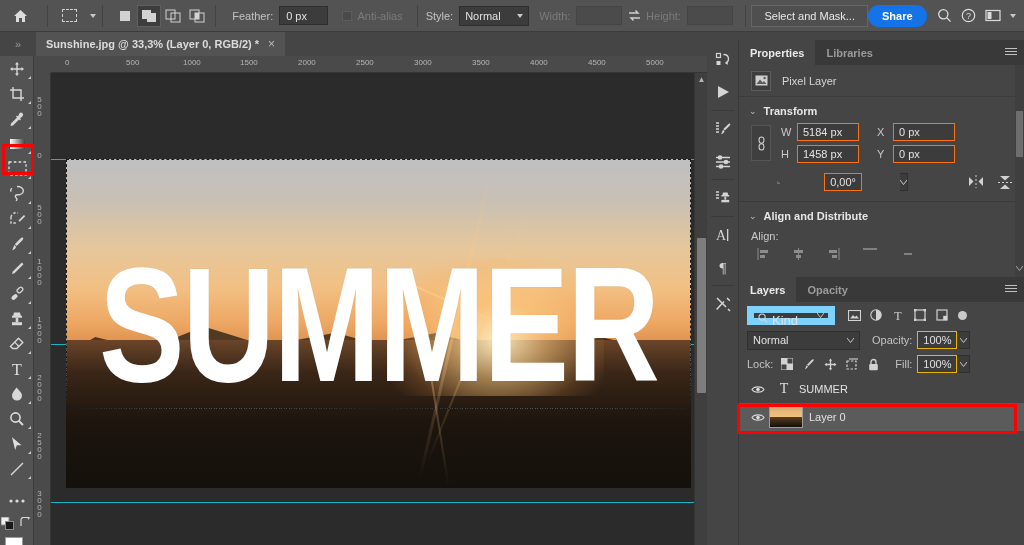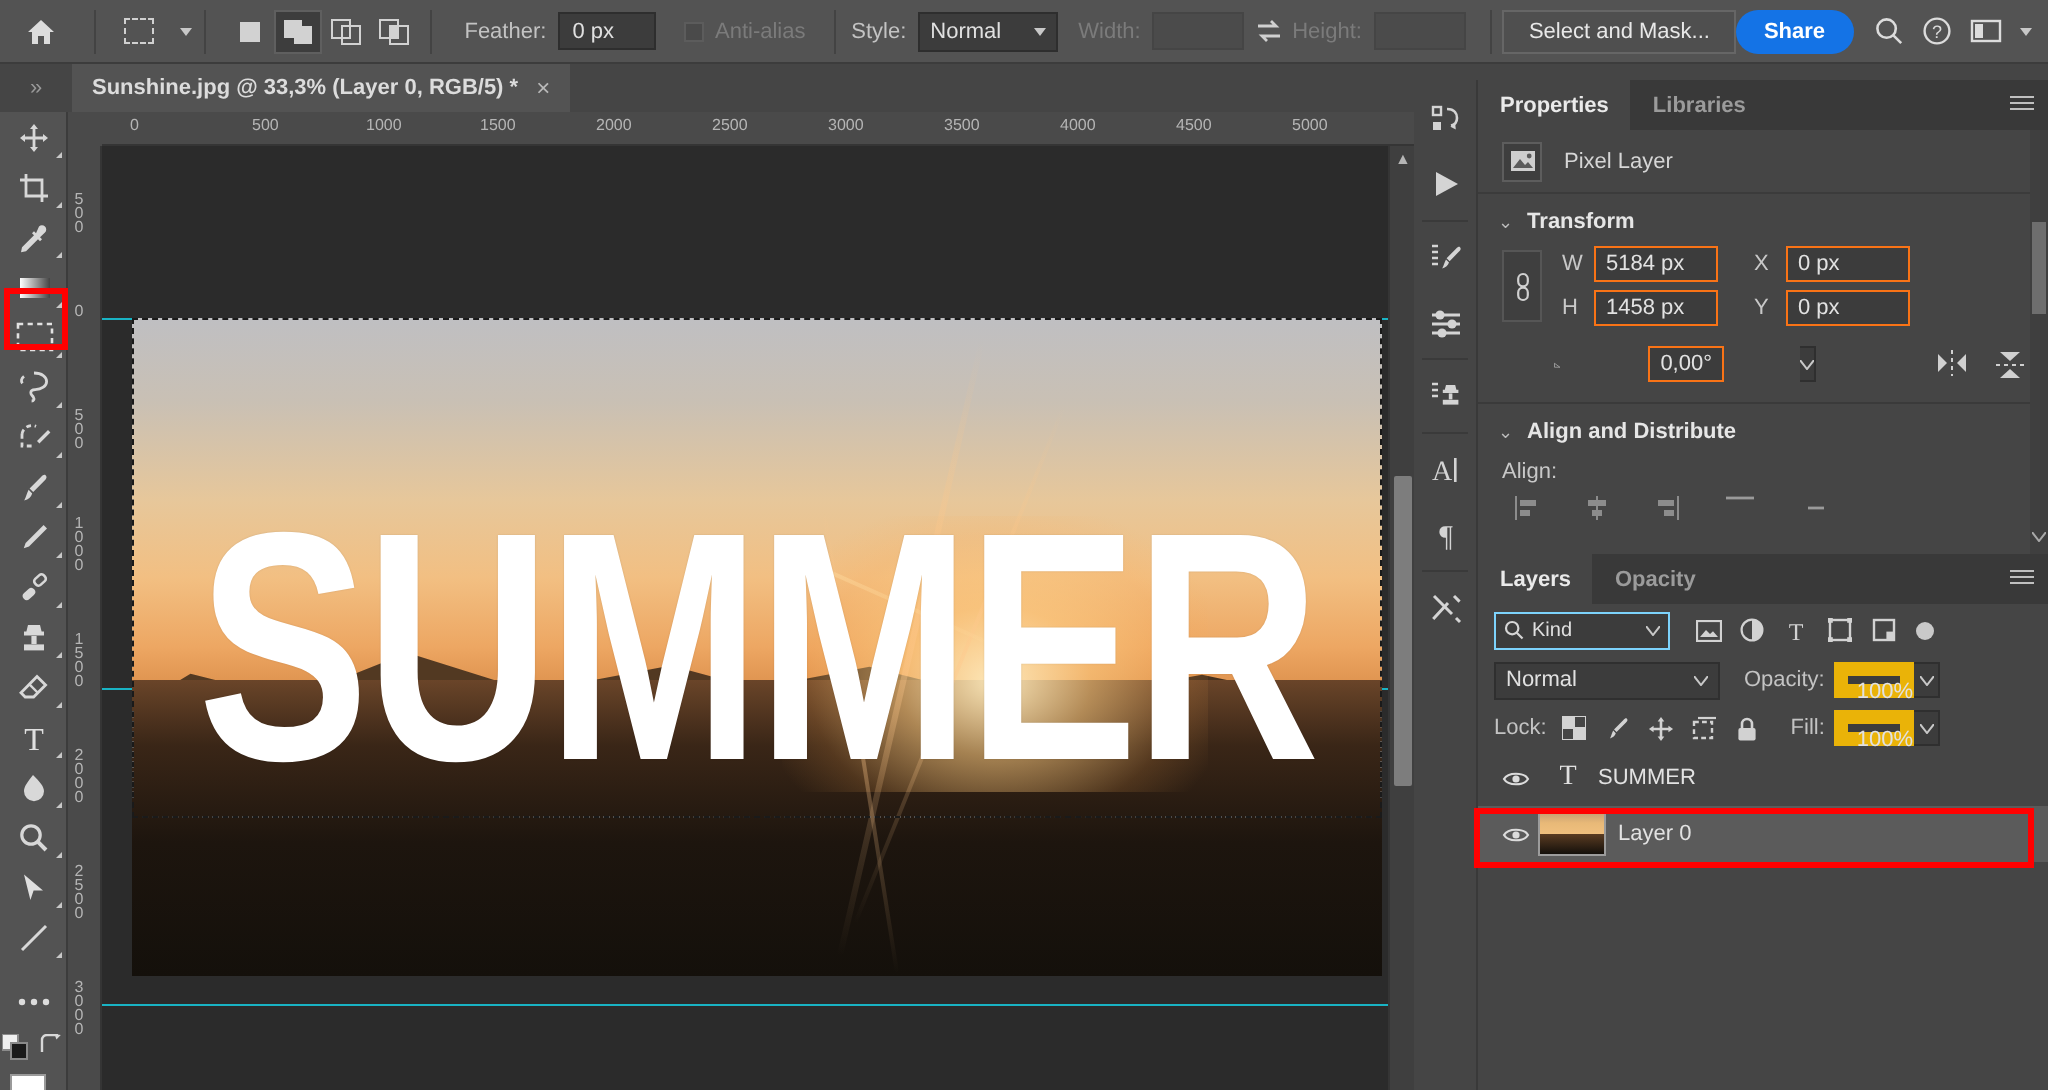--- a/index.html
+++ b/index.html
@@ -174,32 +174,32 @@
   .divider { height:1px; background:#3a3a3a; }
   .alignlbl { padding:4px 12px 2px 12px; font-size:11px; color:#c8c8c8;}
   .alignrow { display:flex; align-items:center; gap:22px; padding:4px 18px 8px 18px; }
   .panel-scroll { position:absolute; right:0; top:25px; width:9px; bottom:0; background:#3f3f3f;}
   .panel-thumb { position:absolute; left:1px; top:46px; width:7px; height:46px; background:#6e6e6e;}
 
   
   .layerspanel { position:absolute; left:739px; top:277px; width:285px; height:268px; background:#454545; }
   .lrow1 { display:flex; align-items:center; height:26px; padding:0 8px; }
   .searchkind {
-    display:flex;align-items:center; background:#3c3c3c; border:1px solid #7dd3fc;
-    height:19px; padding:0 4px; width:88px; color:#e0e0e0; font-size:10px;
+    display:flex;background:#3c3c3c; border:7px solid #7dd3fc;
+    height:19px; padding:0 4px; width:88px; color:#e0e0e0; font-size:13px;
   }
   .filtericons { display:flex; align-items:center; gap:0; margin-left:8px; }
   .ficon { width:22px;height:20px;display:flex;align-items:center;justify-content:center;}
   .toggledot { width:9px;height:9px;border-radius:50%;background:#c9c9c9;}
   .lrow2 { display:flex; align-items:center; height:24px; padding:0 8px; }
   .blendsel { background:#3c3c3c;border:1px solid #2f2f2f;height:19px;width:113px;
               display:flex;align-items:center;justify-content:space-between;padding:0 5px;color:#e1e1e1;font-size:11px;}
   .lrow3 { display:flex; align-items:center; height:24px; padding:0 8px; }
   .lockicons { display:flex; align-items:center; gap:9px; margin-left:8px;}
-  .numfield { background:#3c3c3c;border:7px solid #eab308;height:18px;width:40px;
+  .numfield { background:#3c3c3c;border:1px solid #eab308;height:18px;width:40px;
               color:#e1e1e1;font-size:11px;line-height:17px;padding:0 4px;text-align:center;}
   .numcaret { width:13px;height:18px;display:flex;align-items:center;justify-content:center;
               background:#3c3c3c;border:1px solid #2f2f2f;border-left:none;}
   .layerlist { position:absolute; left:0; right:0; top:98px; bottom:0; }
   .layerrow { display:flex; align-items:center; height:28px; padding:0 8px; }
   .layerrow.selected { background:#5b5b5b; }
   .eye { width:22px; display:flex; align-items:center; justify-content:center;}
   .lthumbT { width:30px; display:flex;align-items:center;justify-content:center; font-size:14px; color:#e0e0e0;
              font-family:"Liberation Serif", serif;}
   .lthumbImg { width:34px;height:22px;border:1px solid #9c9c9c; margin-right:6px; overflow:hidden; position:relative;}
@@ -296,21 +296,21 @@
         <rect x="1" y="1.5" width="14" height="10" fill="none" stroke="#dcdcdc" stroke-width="1.2"></rect>
         <rect x="2.5" y="3" width="4" height="7" fill="#dcdcdc"></rect>
       </svg>
     </div>
     <div class="caret" style="margin-right:8px"></div>
   </div>
 
   <div class="tabbar">
     <div class="tab-collapse">»</div>
     <div class="tab">
-      <span>Sunshine.jpg @ 33,3% (Layer 0, RGB/5) *</span>
+      <span>Sunshine.jpg @ 33,3% (Layer 0, RGB/2) *</span>
       <span class="x">×</span>
     </div>
   </div>
 
   <div class="toolbar">
     <div class="tool">
       <svg width="16" height="16" viewBox="0 0 16 16">
         <path d="M8 1 L10 3.5 H8.7 V7.3 H12.5 V6 L15 8 L12.5 10 V8.7 H8.7 V12.5 H10 L8 15 L6 12.5 H7.3 V8.7 H3.5 V10 L1 8 L3.5 6 V7.3 H7.3 V3.5 H6 Z" fill="#d8d8d8"></path>
       </svg>
         <span class="corner"></span>

